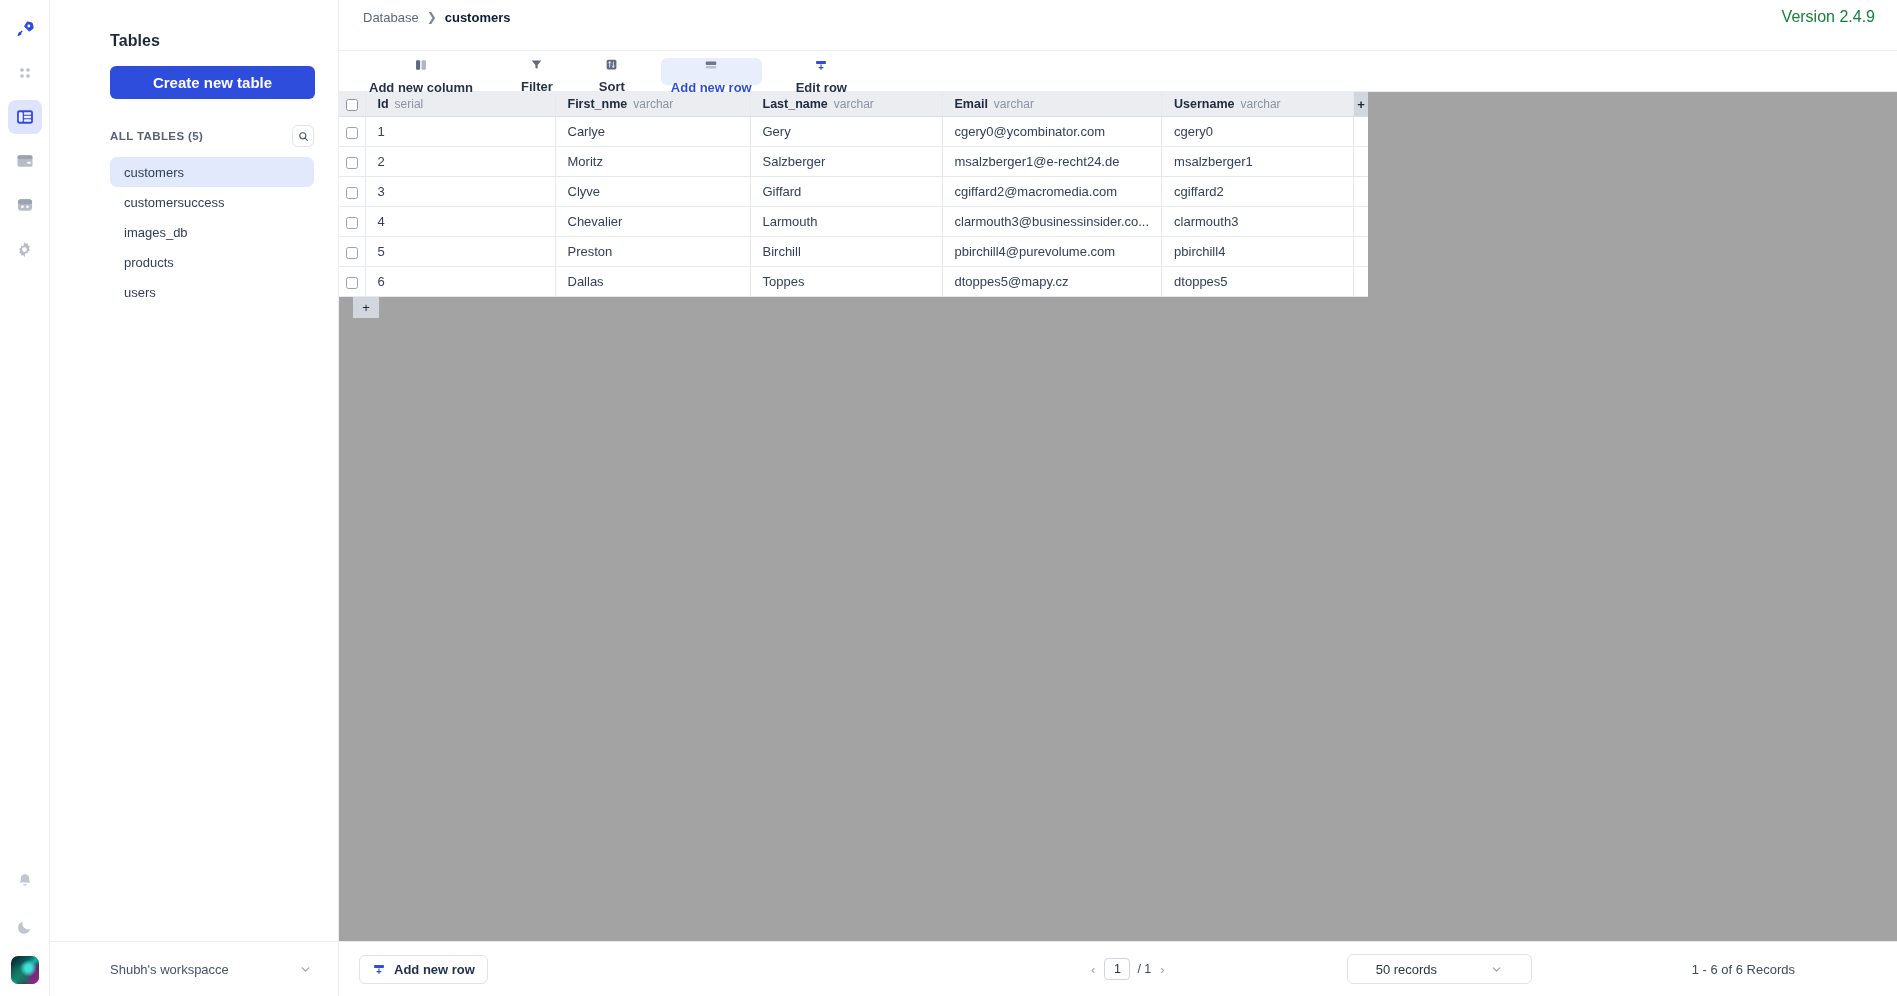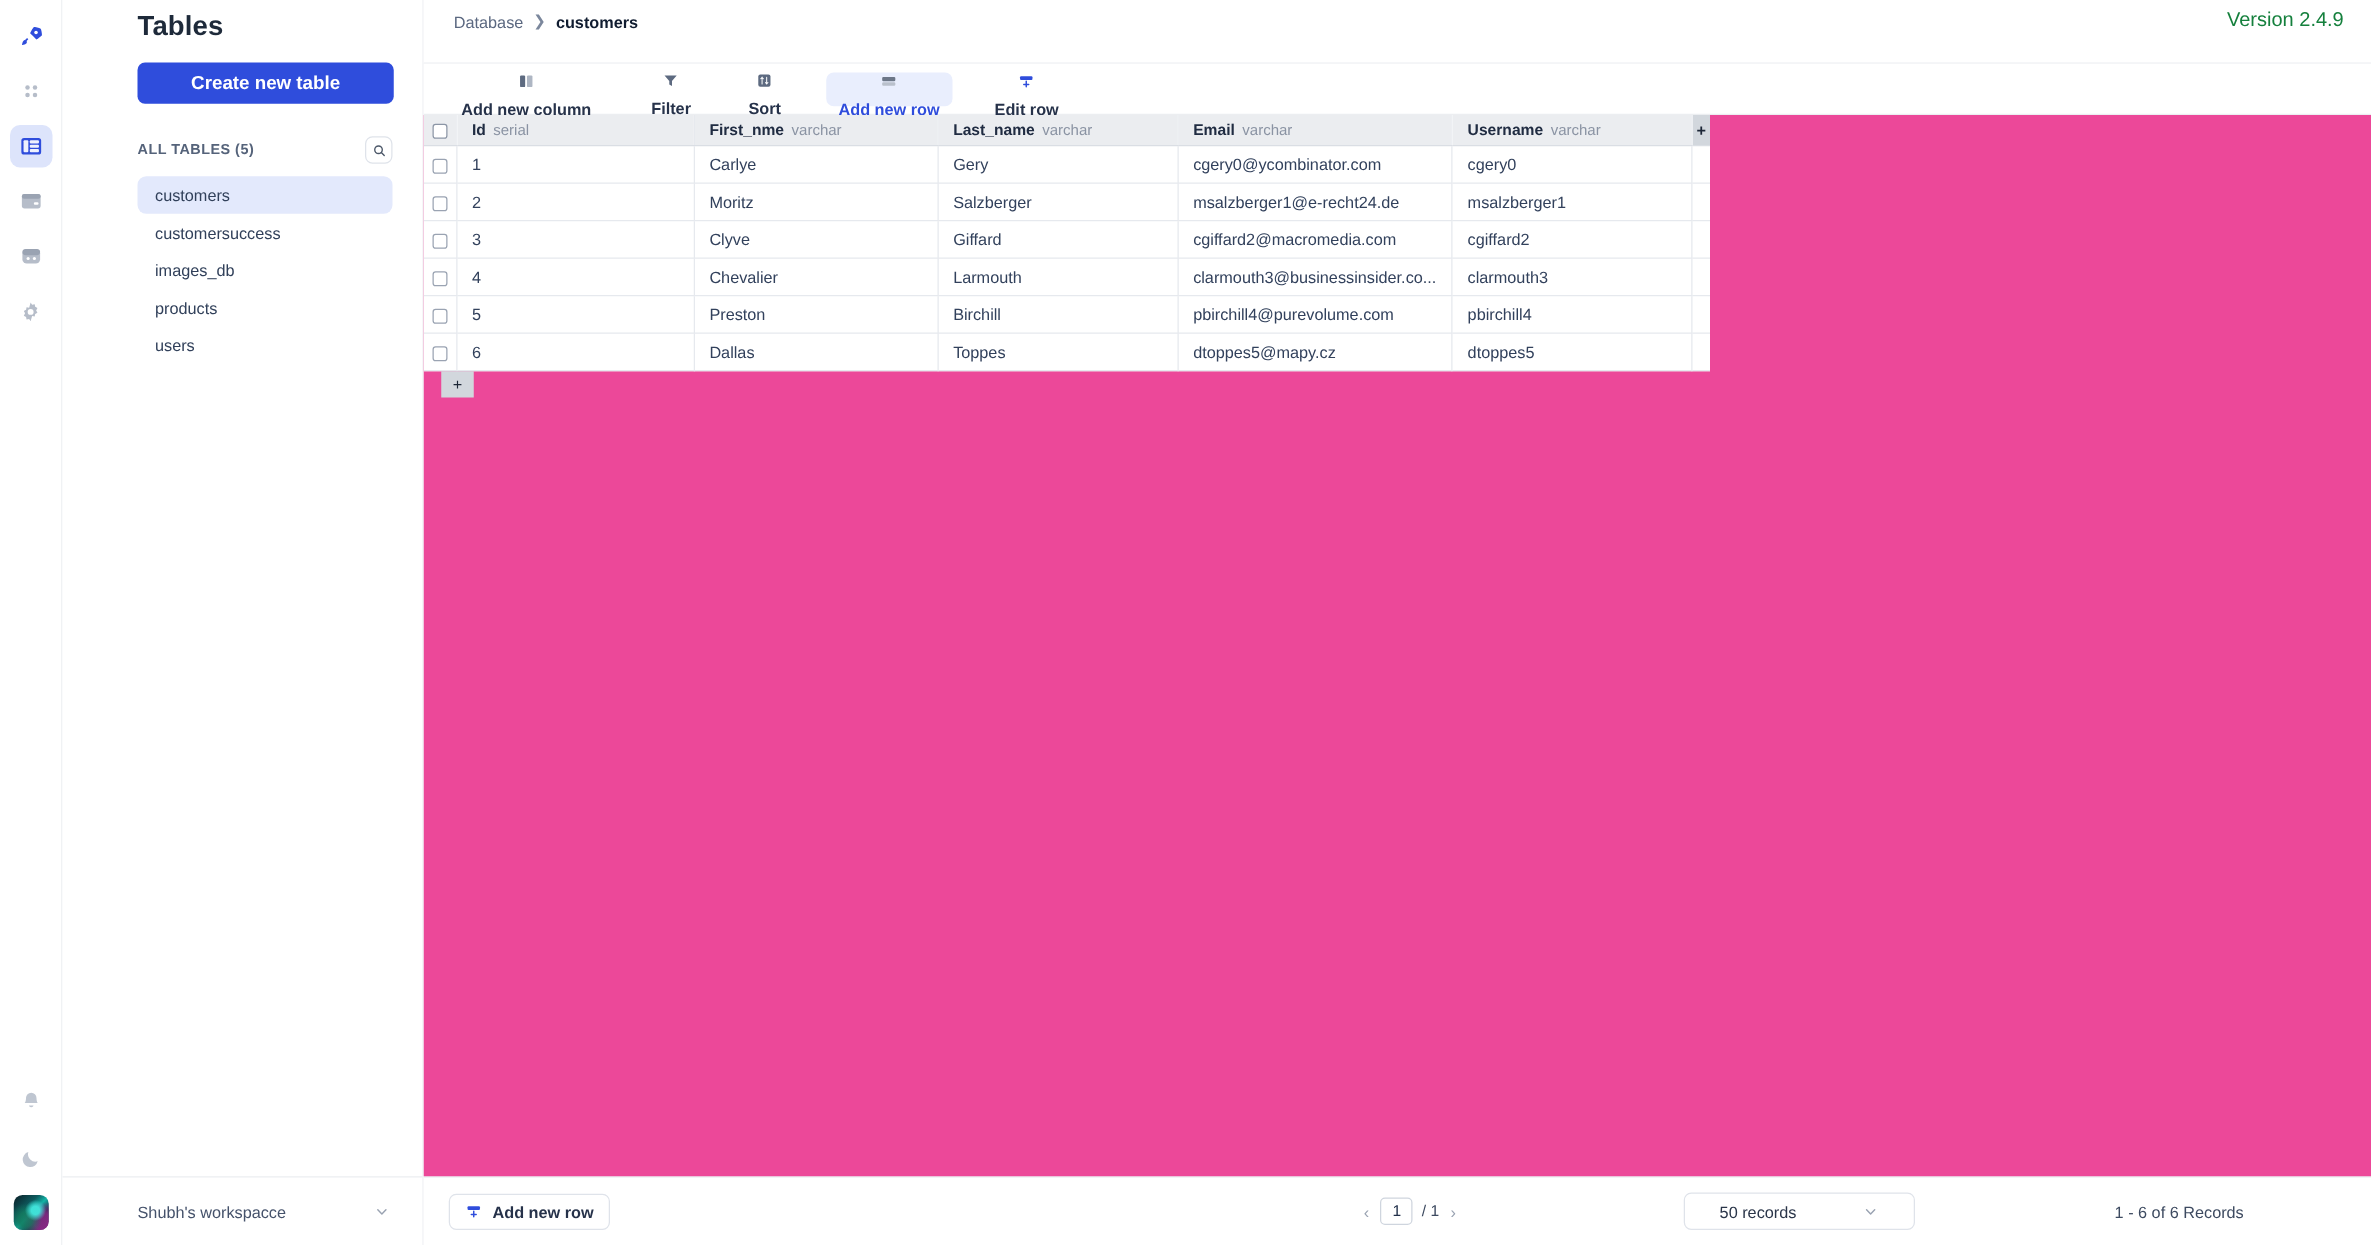--- a/index.html
+++ b/index.html
@@ -42,21 +42,21 @@
       radial-gradient(circle at 82% 76%, rgba(150,40,140,.75) 0 22%, rgba(0,0,0,0) 50%);
   }
 
   
   .sidebar {
     width: 289px; height: 996px; flex: none;
     background: #ffffff;
     border-right: 1px solid #eceef1;
     display: flex; flex-direction: column;
   }
-  .sb-title { font-size: 22px; font-weight: 700; color: #1e2a3a; padding: 8px 0 0 60px; letter-spacing: .1px;}
+  .sb-title { font-size: 16px; font-weight: 700; color: #1e2a3a; padding: 32px 0 0 60px; letter-spacing: .1px;}
   .sb-createwrap { padding: 16px 24px 0 60px; }
   .btn-create {
     width: 205px; height: 33px; border: none; border-radius: 6px;
     background: #2f4ddc; color: #fff; font-size: 15px; font-weight: 700;
     font-family: "Liberation Sans", sans-serif; cursor: pointer;
     display: flex; align-items: center; justify-content: center;
   }
   .sb-listhead {
     display: flex; align-items: center; justify-content: space-between;
     padding: 26px 24px 0 60px;
@@ -101,21 +101,21 @@
   }
   .tb-btn {
     display: flex; align-items: center; gap: 8px; height: 27px;
     padding: 0 10px; border-radius: 6px; border: none; background: transparent;
     font-size: 13px; font-weight: 700; color: #26324a; cursor: pointer;
     font-family: "Liberation Sans", sans-serif; white-space: nowrap; flex-direction: column;
   }
   .tb-btn.sel { background: #e9eefd; color: #2f4ddc; }
 
   
-  .gridwrap { flex: 1 1 auto; background: #ec4899; overflow: hidden; position: relative; }
+  .gridwrap { flex: 1 1 auto; background: #a3a3a3; overflow: hidden; position: relative; }
   table.grid { border-collapse: collapse; table-layout: fixed; background: #fff; }
   table.grid th, table.grid td {
     border-right: 1px solid #e6e9ee; border-bottom: 1px solid #e6e9ee;
     text-align: left; font-weight: 400; padding: 0 12px; height: 30px;
     white-space: nowrap; overflow: hidden; text-overflow: ellipsis;
     font-size: 13px; color: #32415c; background:#fff;
   }
   table.grid thead th {
     background: #ebedf0; border-bottom: 1px solid #dadee4; height: 24px;
     color: #202c42; font-size: 12.5px; font-weight: 700;

